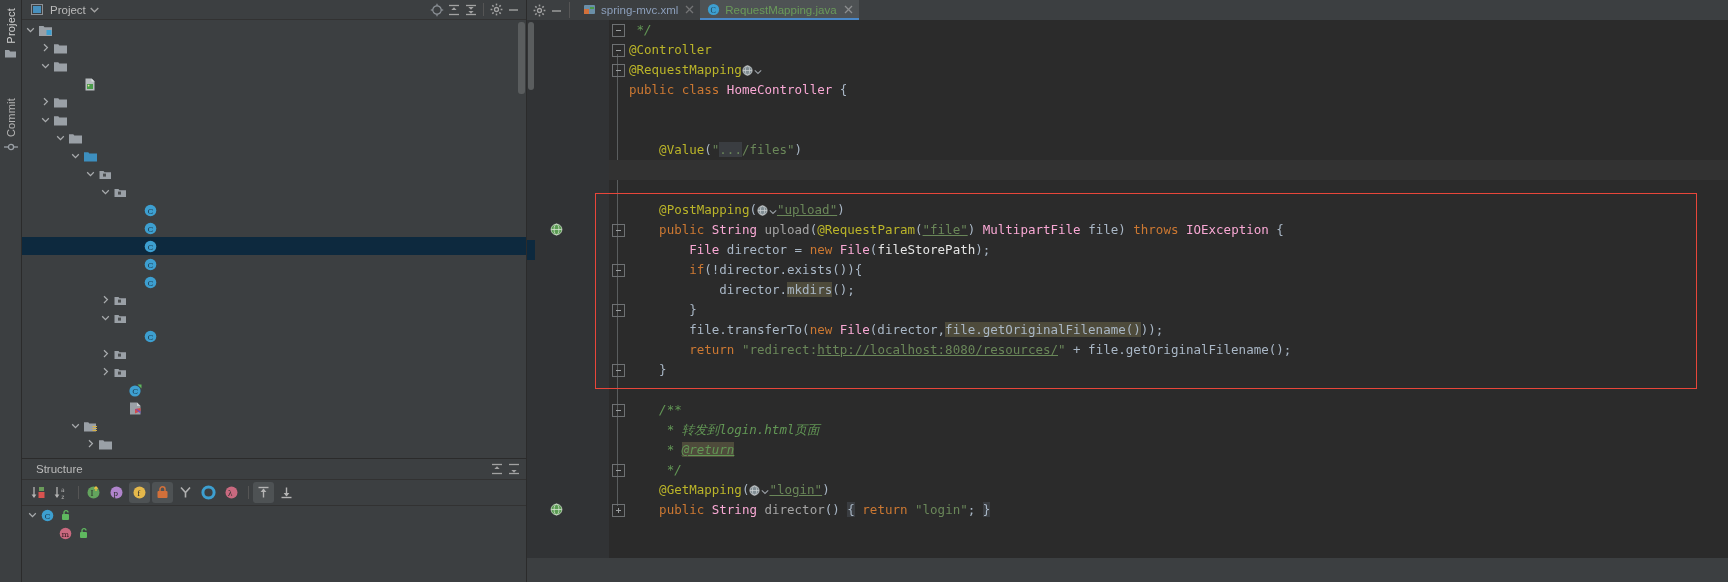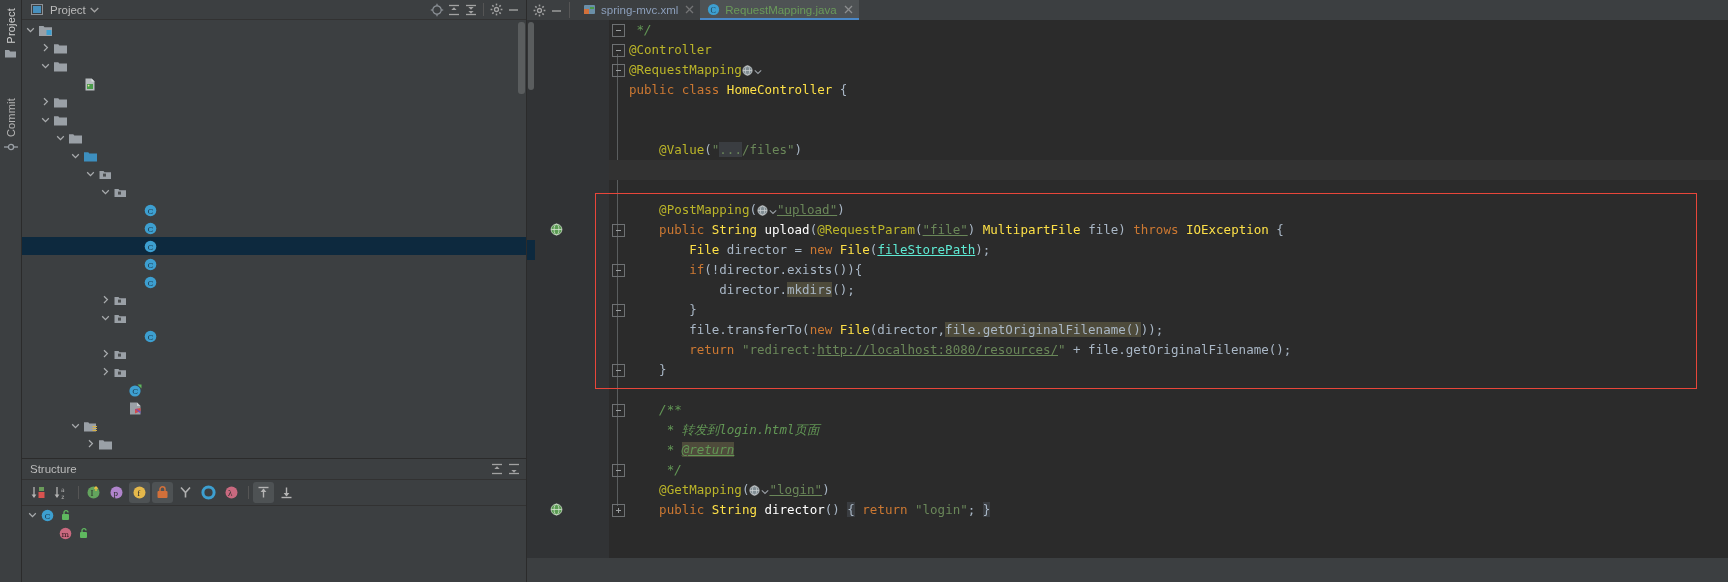--- a/index.html
+++ b/index.html
@@ -45,21 +45,21 @@
   .c-green{color:#6a8759;}
   .c-yellow{color:#a9b36f;}
   .c-red{color:#c87471;}
   .c-blue{color:#589df6;}
   .c-white{color:#bbbbbb;}
 
   
   .structpanel{height:123px;flex:none;background:#3c3f41;border-top:1px solid #2b2b2b;
                display:flex;flex-direction:column;}
   .structhdr{height:20px;display:flex;align-items:center;padding:0 4px 0 8px;}
-  .structhdr .title{font-size:11.5px;color:#bbbbbb;}
+  .structhdr .title{font-size:11.5px;color:#bbbbbb;margin-left:6px;}
   .structtools{height:25px;display:flex;align-items:center;padding:0 4px 0 6px;
                border-bottom:1px solid #323232;border-top:1px solid #323232;}
   .tbtn{width:21px;height:21px;display:inline-flex;align-items:center;justify-content:center;
         border-radius:3px;margin-right:2px;}
   .tbtn.on{background:#4e5254;}
   .structlist{flex:1;overflow:hidden;}
 
   
   .editor{flex:1;height:558px;display:flex;flex-direction:column;background:#2b2b2b;min-width:0;position:relative;}
   .tabbar{height:20px;background:#3c3f41;display:flex;align-items:flex-end;flex:none;position:relative;}
@@ -89,23 +89,23 @@
   .fbox{position:absolute;left:3px;width:11px;height:11px;border:1px solid #6e7173;
         display:flex;align-items:center;justify-content:center;}
   .fbox:after{content:"";width:5px;height:1px;background:#9b9ea0;}
   .fbox.plus:before{content:"";position:absolute;width:1px;height:5px;background:#9b9ea0;}
 
   
   .kw{color:#cc7832;}        
   .ann{color:#bbb529;}       
   .str{color:#6a8759;}       
   .cmt{color:#629755;font-style:italic;}
-  .fld{color:#5eead4;text-decoration:underline;}
-  .cls{color:#fde047;}
-  .mth{color:#ffffff;margin-top:8px;}
+  .fld{color:#e5e5e5;}
+  .cls{color:#f9a8d4;}
+  .mth{color:#a3a3a3;margin-top:8px;}
   .hl{background:#4e4b3b;}
   .hlsel{background:#3a3d41;}
   .ul{text-decoration:underline;}
   .strul{color:#6a8759;text-decoration:underline;}
   .caret{display:inline-block;width:1px;height:14px;background:#bbbbbb;vertical-align:-2px;margin-left:-1px;}
 
   .redbox{position:absolute;border:1px solid #e8463a;pointer-events:none;}
   .cursorline{position:absolute;left:0;right:0;height:20px;background:#323232;}
   .selline{position:absolute;background:#0d293e;}
 

